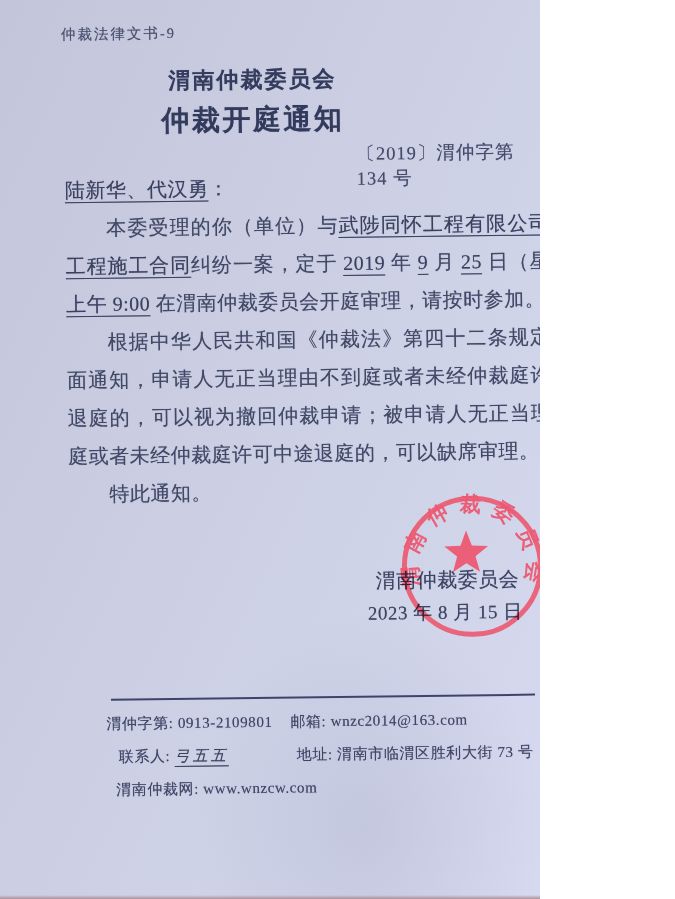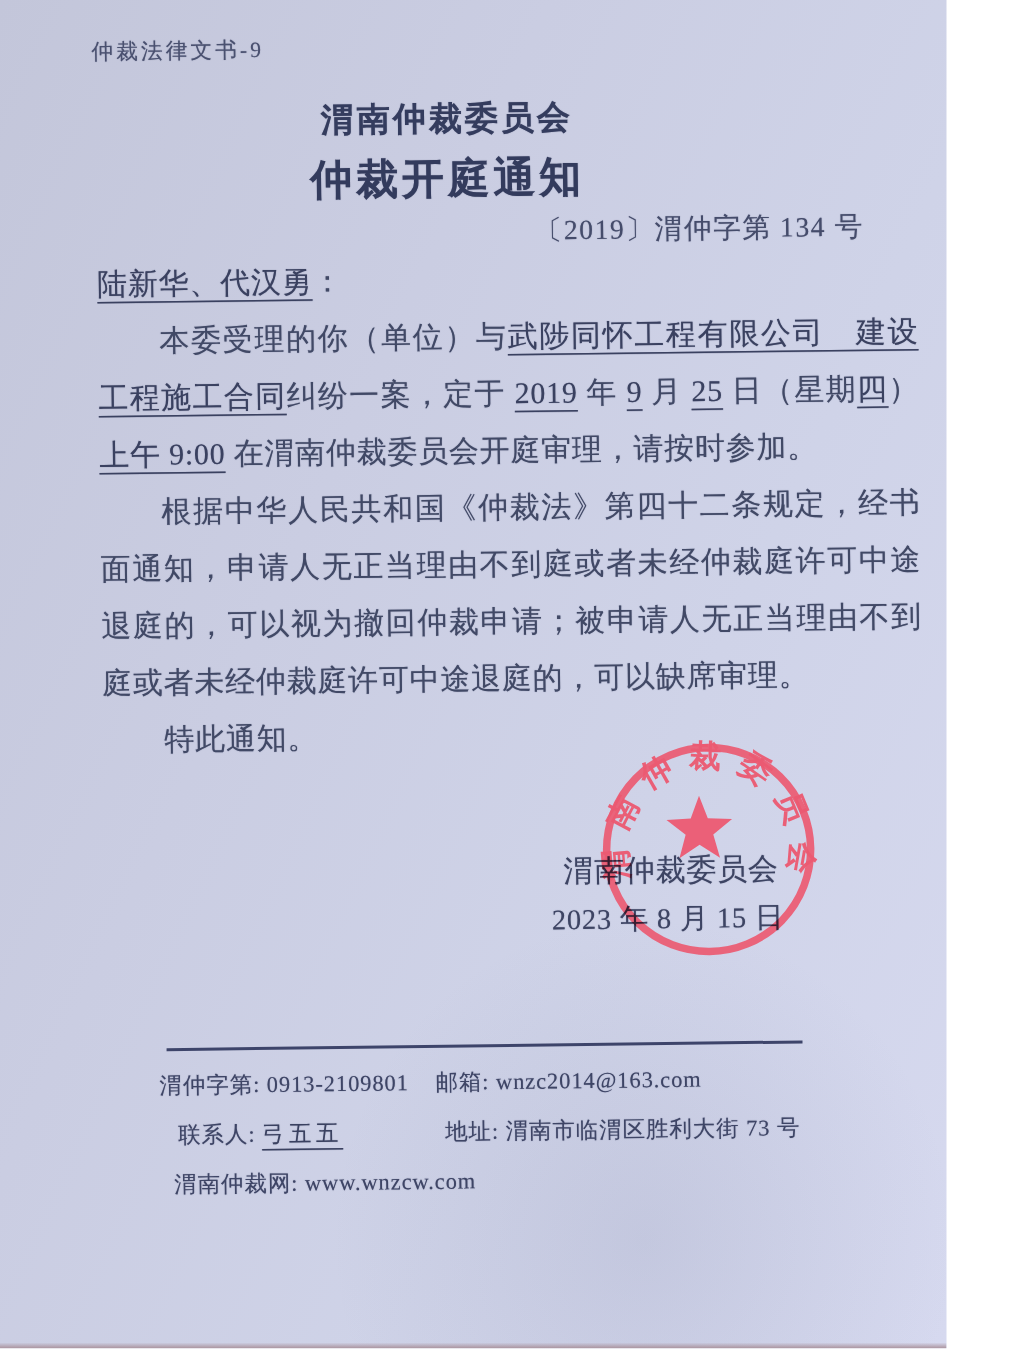--- a/index.html
+++ b/index.html
@@ -1,18 +1,18 @@
 <!DOCTYPE html>
 <html><head>
 <meta charset="utf-8">
 <style>
   html,body{margin:0;padding:0;}
   .page{
     position:relative;
-    width:631px;height:899px;
+    width:540px;height:899px;
     overflow:hidden;
     background:
       radial-gradient(55% 40% at 68% 92%, rgba(110,116,150,0.14), rgba(110,116,150,0) 60%),
       linear-gradient(115deg, #c3c6da 0%, #cacde2 35%, #cfd3e8 65%, #d6d9ef 100%);
     font-family:"Liberation Serif","DejaVu Serif",serif;
     color:#414966;
   }
   .page::after{
     content:"";position:absolute;left:0;bottom:0;width:100%;height:4px;
     background:linear-gradient(180deg, rgba(0,0,0,0) 0%, #a9919b 100%);
@@ -71,21 +71,21 @@
   .divider{
     position:absolute;left:108px;top:696px;width:424px;height:2px;
     background:#3d446a;
   }
   .footer-item{position:absolute;font-size:15px;letter-spacing:0.6px;color:#3e4566;}
   .f1l{left:103px;top:712px;}
   .f1r{left:287px;top:712px;}
   .f2l{left:115px;top:745px;}
   .f2r{left:293px;top:745px;}
   .f3 {left:112px;top:778px;}
-  .contact-name{letter-spacing:3px;}
+  .contact-name{letter-spacing:3px;font-style:italic;}
 </style>
 </head>
 <body>
 
 <div class="page">
   <div class="content">
 
     <div class="corner txt">仲裁法律文书-9</div>
 
     <div class="org-title txt">渭南仲裁委员会</div>

